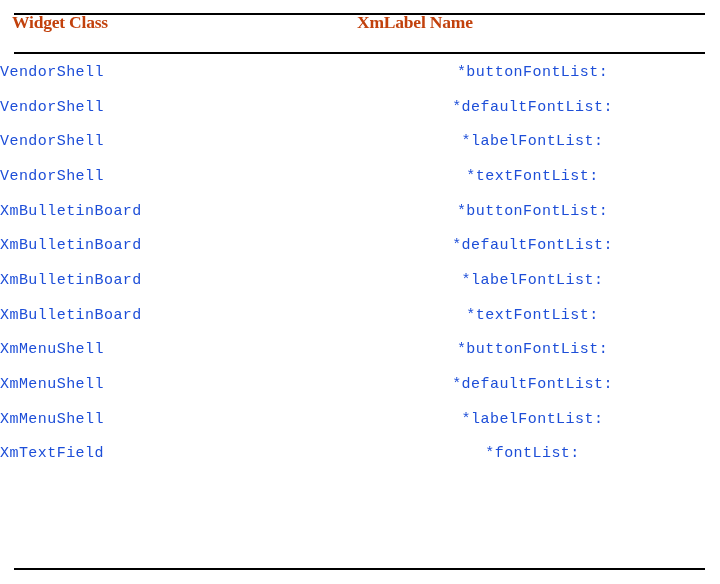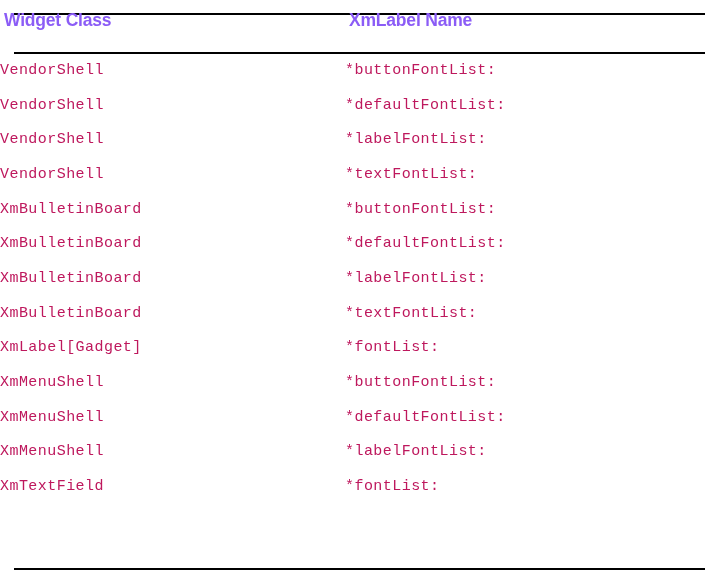--- a/index.html
+++ b/index.html
@@ -44,30 +44,30 @@
     width: 720px;
     border-collapse: collapse;
     table-layout: fixed;
   }
   table.tbl col.c1 { width: 345px; }
   table.tbl col.c2 { width: 375px; }
 
   
   tr.hdr-row { height: 39px; }
   tr.hdr-row th {
-    padding: 4px;
+    padding: 12px;
     margin: 0;
     text-align: left;
     vertical-align: bottom;
-    font-family: Liberation Sans, sans-serif;
+    font-family: Liberation Serif, serif;
     font-weight: bold;
     font-size: 17.5px;
     line-height: 20px;
     letter-spacing: -0.2px;
-    color: #8b5cf6;
+    color: #c2410c;
     height: 39px;
     padding-bottom: 9px;
     box-sizing: border-box;
   }
   th.col-widget   { padding-left: 16px; }
   th.col-resource { padding-left: 17px; }
 
   
   tr.spacer-row { height: 14px; }
   tr.spacer-row td { padding: 0; height: 14px; }
@@ -75,26 +75,26 @@
   
   tr.data-row { height: 34.7px; }
   tr.data-row td {
     padding: 0;
     margin: 0;
     vertical-align: middle;
     font-family: "Liberation Mono", "DejaVu Sans Mono", monospace;
     font-size: 15px;
     line-height: 19px;
     letter-spacing: 0.45px;
-    color: #be185d;
+    color: #1d4ed8;
     white-space: pre;
     height: 34.7px;
   }
   td.cell-widget   { padding-left: 16px; }
-  td.cell-resource { padding-left: 14px; }
+  td.cell-resource { padding-left: 14px; text-align: center; }
 </style>
 </head>
 <body>
 
 <div id="page">
 
   <div class="rule rule-top"></div>
   <div class="rule rule-header"></div>
   <div class="rule rule-bottom"></div>
 
@@ -140,24 +140,20 @@
         </tr>
         <tr class="data-row">
           <td class="cell-widget">XmBulletinBoard</td>
           <td class="cell-resource">*labelFontList:</td>
         </tr>
         <tr class="data-row">
           <td class="cell-widget">XmBulletinBoard</td>
           <td class="cell-resource">*textFontList:</td>
         </tr>
         <tr class="data-row">
-          <td class="cell-widget">XmLabel[Gadget]</td>
-          <td class="cell-resource">*fontList:</td>
-        </tr>
-        <tr class="data-row">
           <td class="cell-widget">XmMenuShell</td>
           <td class="cell-resource">*buttonFontList:</td>
         </tr>
         <tr class="data-row">
           <td class="cell-widget">XmMenuShell</td>
           <td class="cell-resource">*defaultFontList:</td>
         </tr>
         <tr class="data-row">
           <td class="cell-widget">XmMenuShell</td>
           <td class="cell-resource">*labelFontList:</td>

